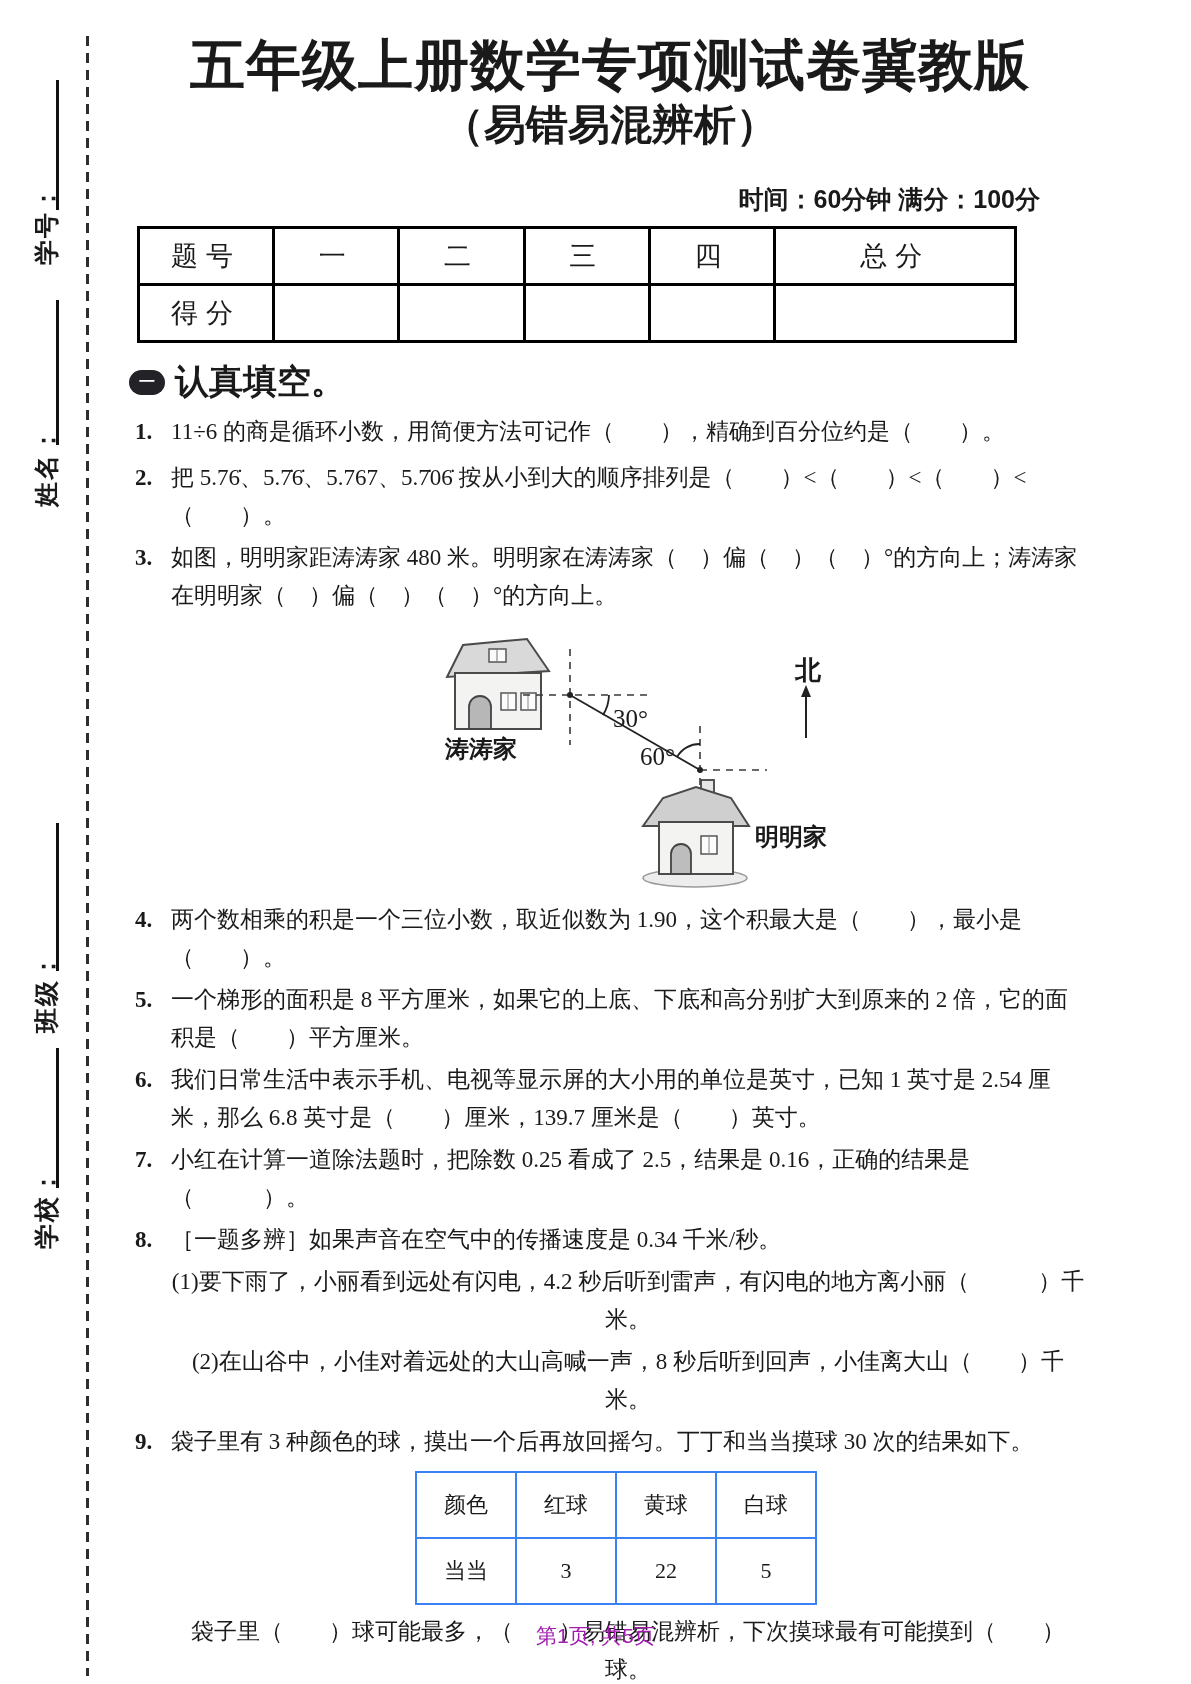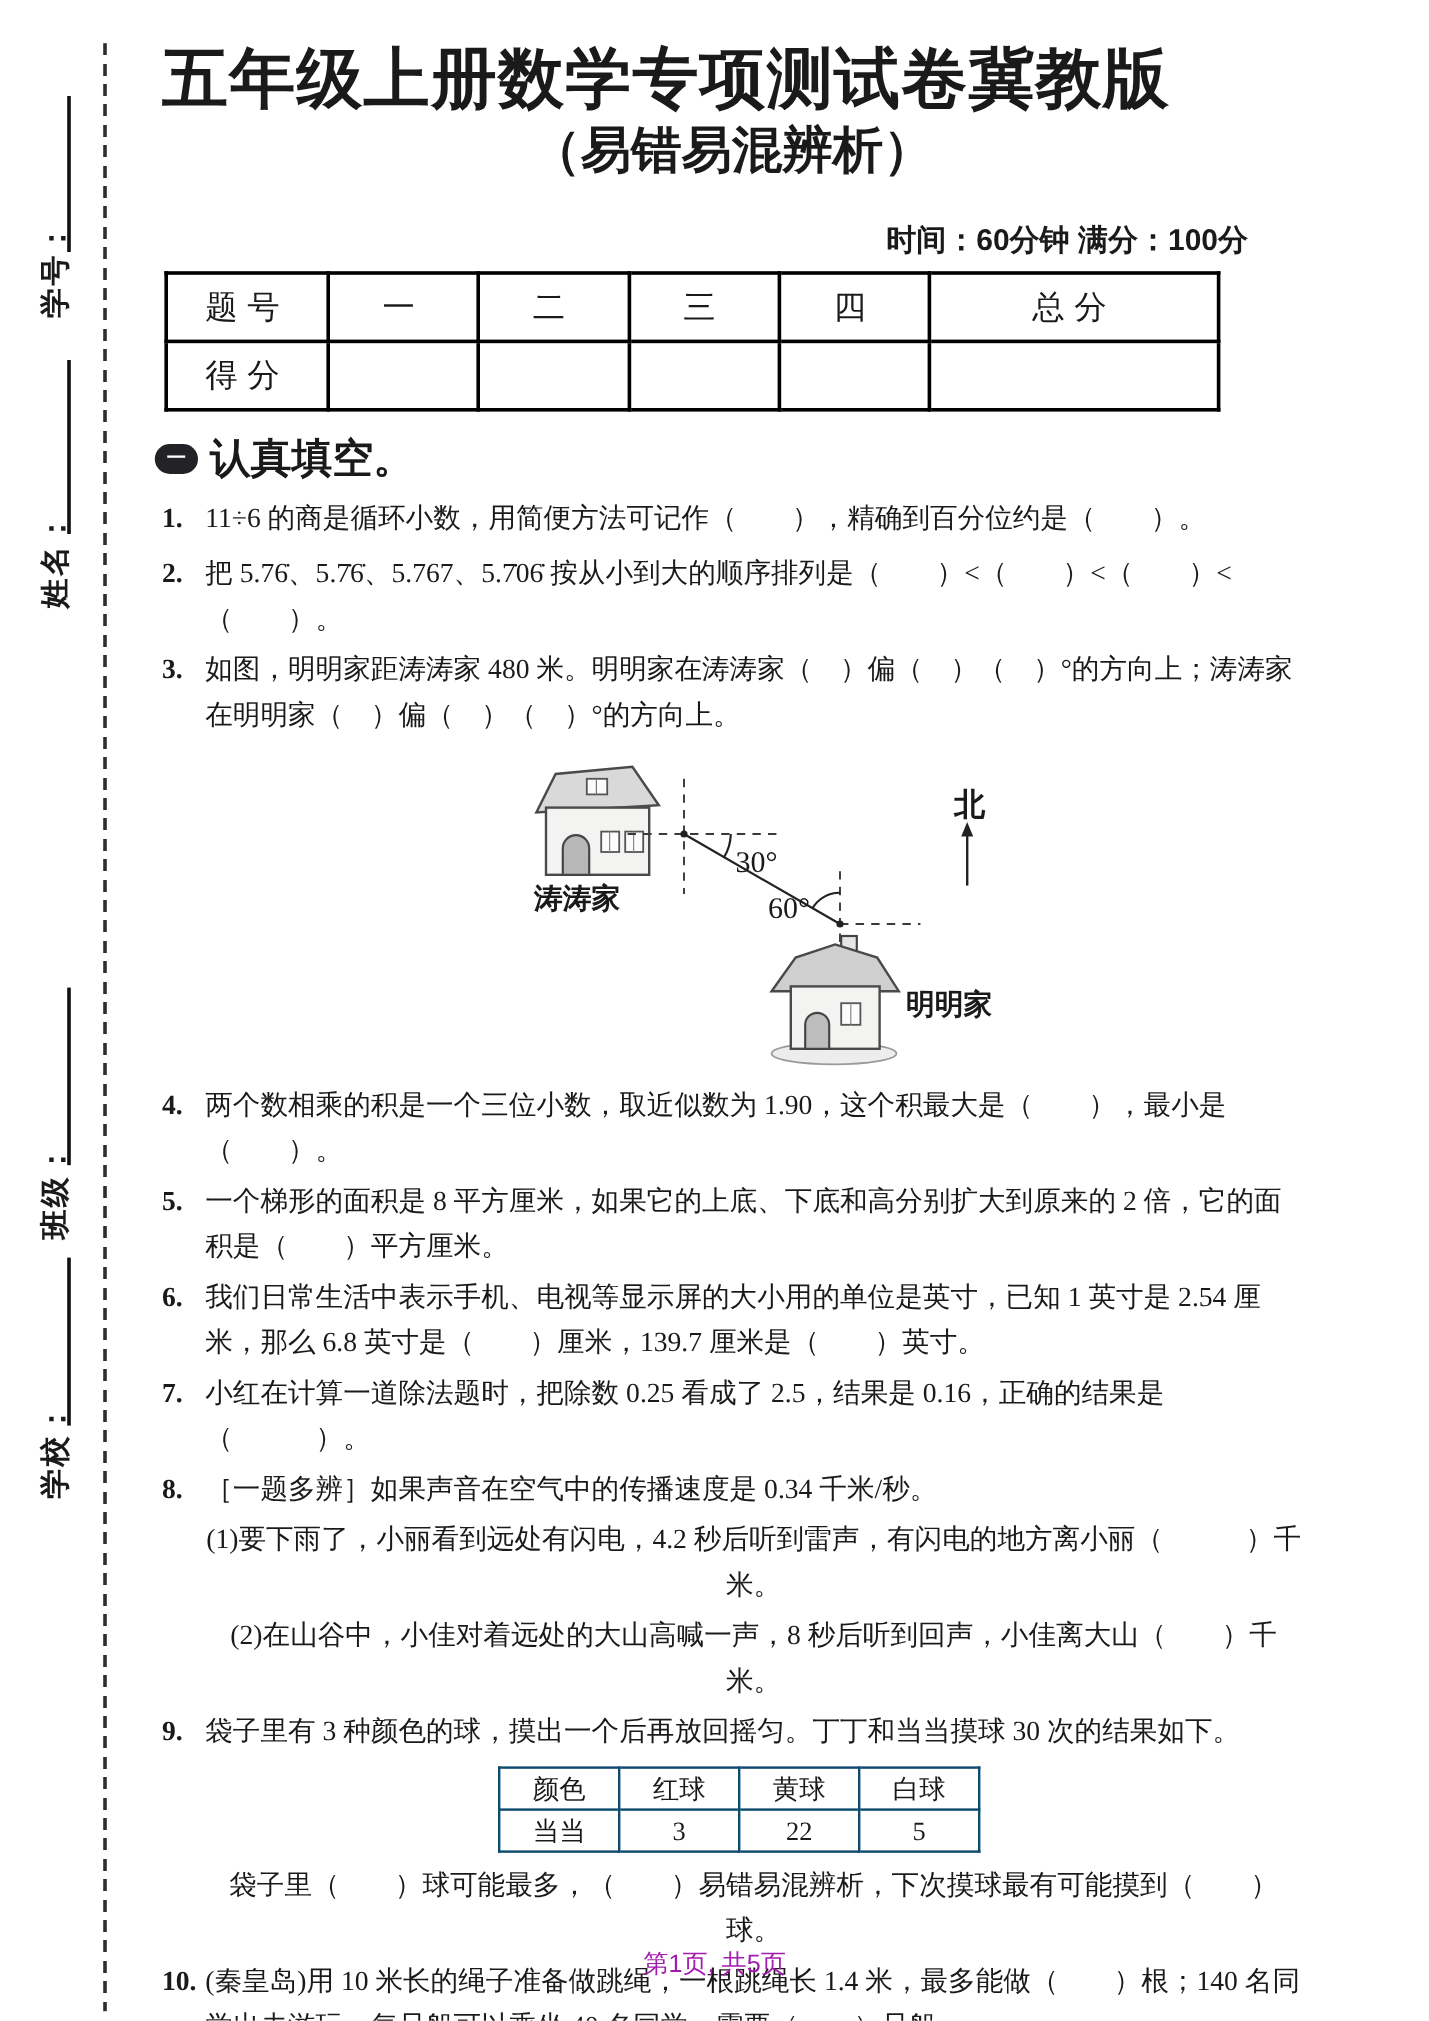--- a/index.html
+++ b/index.html
@@ -10,21 +10,21 @@
   .margin-strip { position:absolute; left:0; top:0; width:115px; height:1684px; }
   .binding-line { position:absolute; left:86px; top:36px; width:3px; height:1640px;
     background:repeating-linear-gradient(to bottom,#2e2e2e 0 10px,transparent 10px 17px); }
   .m-line { position:absolute; left:56px; width:2.5px; background:#111; }
   .m-label { position:absolute; left:-14px; width:120px; text-align:center;
     transform:rotate(-90deg); font-size:25px; font-weight:600; letter-spacing:2px;
     font-family:"Liberation Serif", serif; white-space:nowrap; }
 
   
   .main { position:absolute; left:135px; top:0; width:950px; padding-top:34px; }
-  .title { text-align:left; font-family:"Liberation Sans", sans-serif;
+  .title { text-align:center; font-family:"Liberation Sans", sans-serif;
     font-weight:900; font-size:55px; letter-spacing:1px; line-height:1.15; }
   .subtitle { text-align:center; font-family:"Liberation Sans", sans-serif;
     font-weight:900; font-size:42px; }
   .meta { text-align:right; padding-right:45px; font-size:25px; margin-top:30px;
     font-family:Liberation Sans, sans-serif; font-weight:600; }
 
   table.score { border-collapse:collapse; margin:10px 0 0 2px; width:880px; }
   table.score td { border:3px solid #000; height:57px; text-align:center;
     font-size:27px; letter-spacing:8px; font-weight:500; }
   table.score td.lab { width:135px; }
@@ -42,21 +42,21 @@
 
   
   .diagram { margin:4px 0 6px 260px; width:470px; height:268px; }
   .diagram text { font-family:"Liberation Serif", serif; }
   .dash { stroke:#3a3a3a; stroke-width:1.6; stroke-dasharray:7 6; fill:none; }
   .solid { stroke:#222; stroke-width:1.8; fill:none; }
   .houseline { stroke:#4a4a4a; stroke-width:2; }
 
   
   table.balls { border-collapse:collapse; margin:10px 0 8px 280px; }
-  table.balls td { border:2px solid #0c4a6e; width:100px; height:35px;
+  table.balls td { border:2px solid #3b82f6; width:100px; height:66px;
     text-align:center; font-size:22px; }
 
   .footer { position:absolute; left:0; top:1622px; width:1191px; text-align:center;
     font-size:21px; font-family:"Liberation Sans", sans-serif; color:#a21caf; }
 </style>
 </head>
 <body>
 
 <div class="margin-strip">
   <div class="binding-line"></div>

